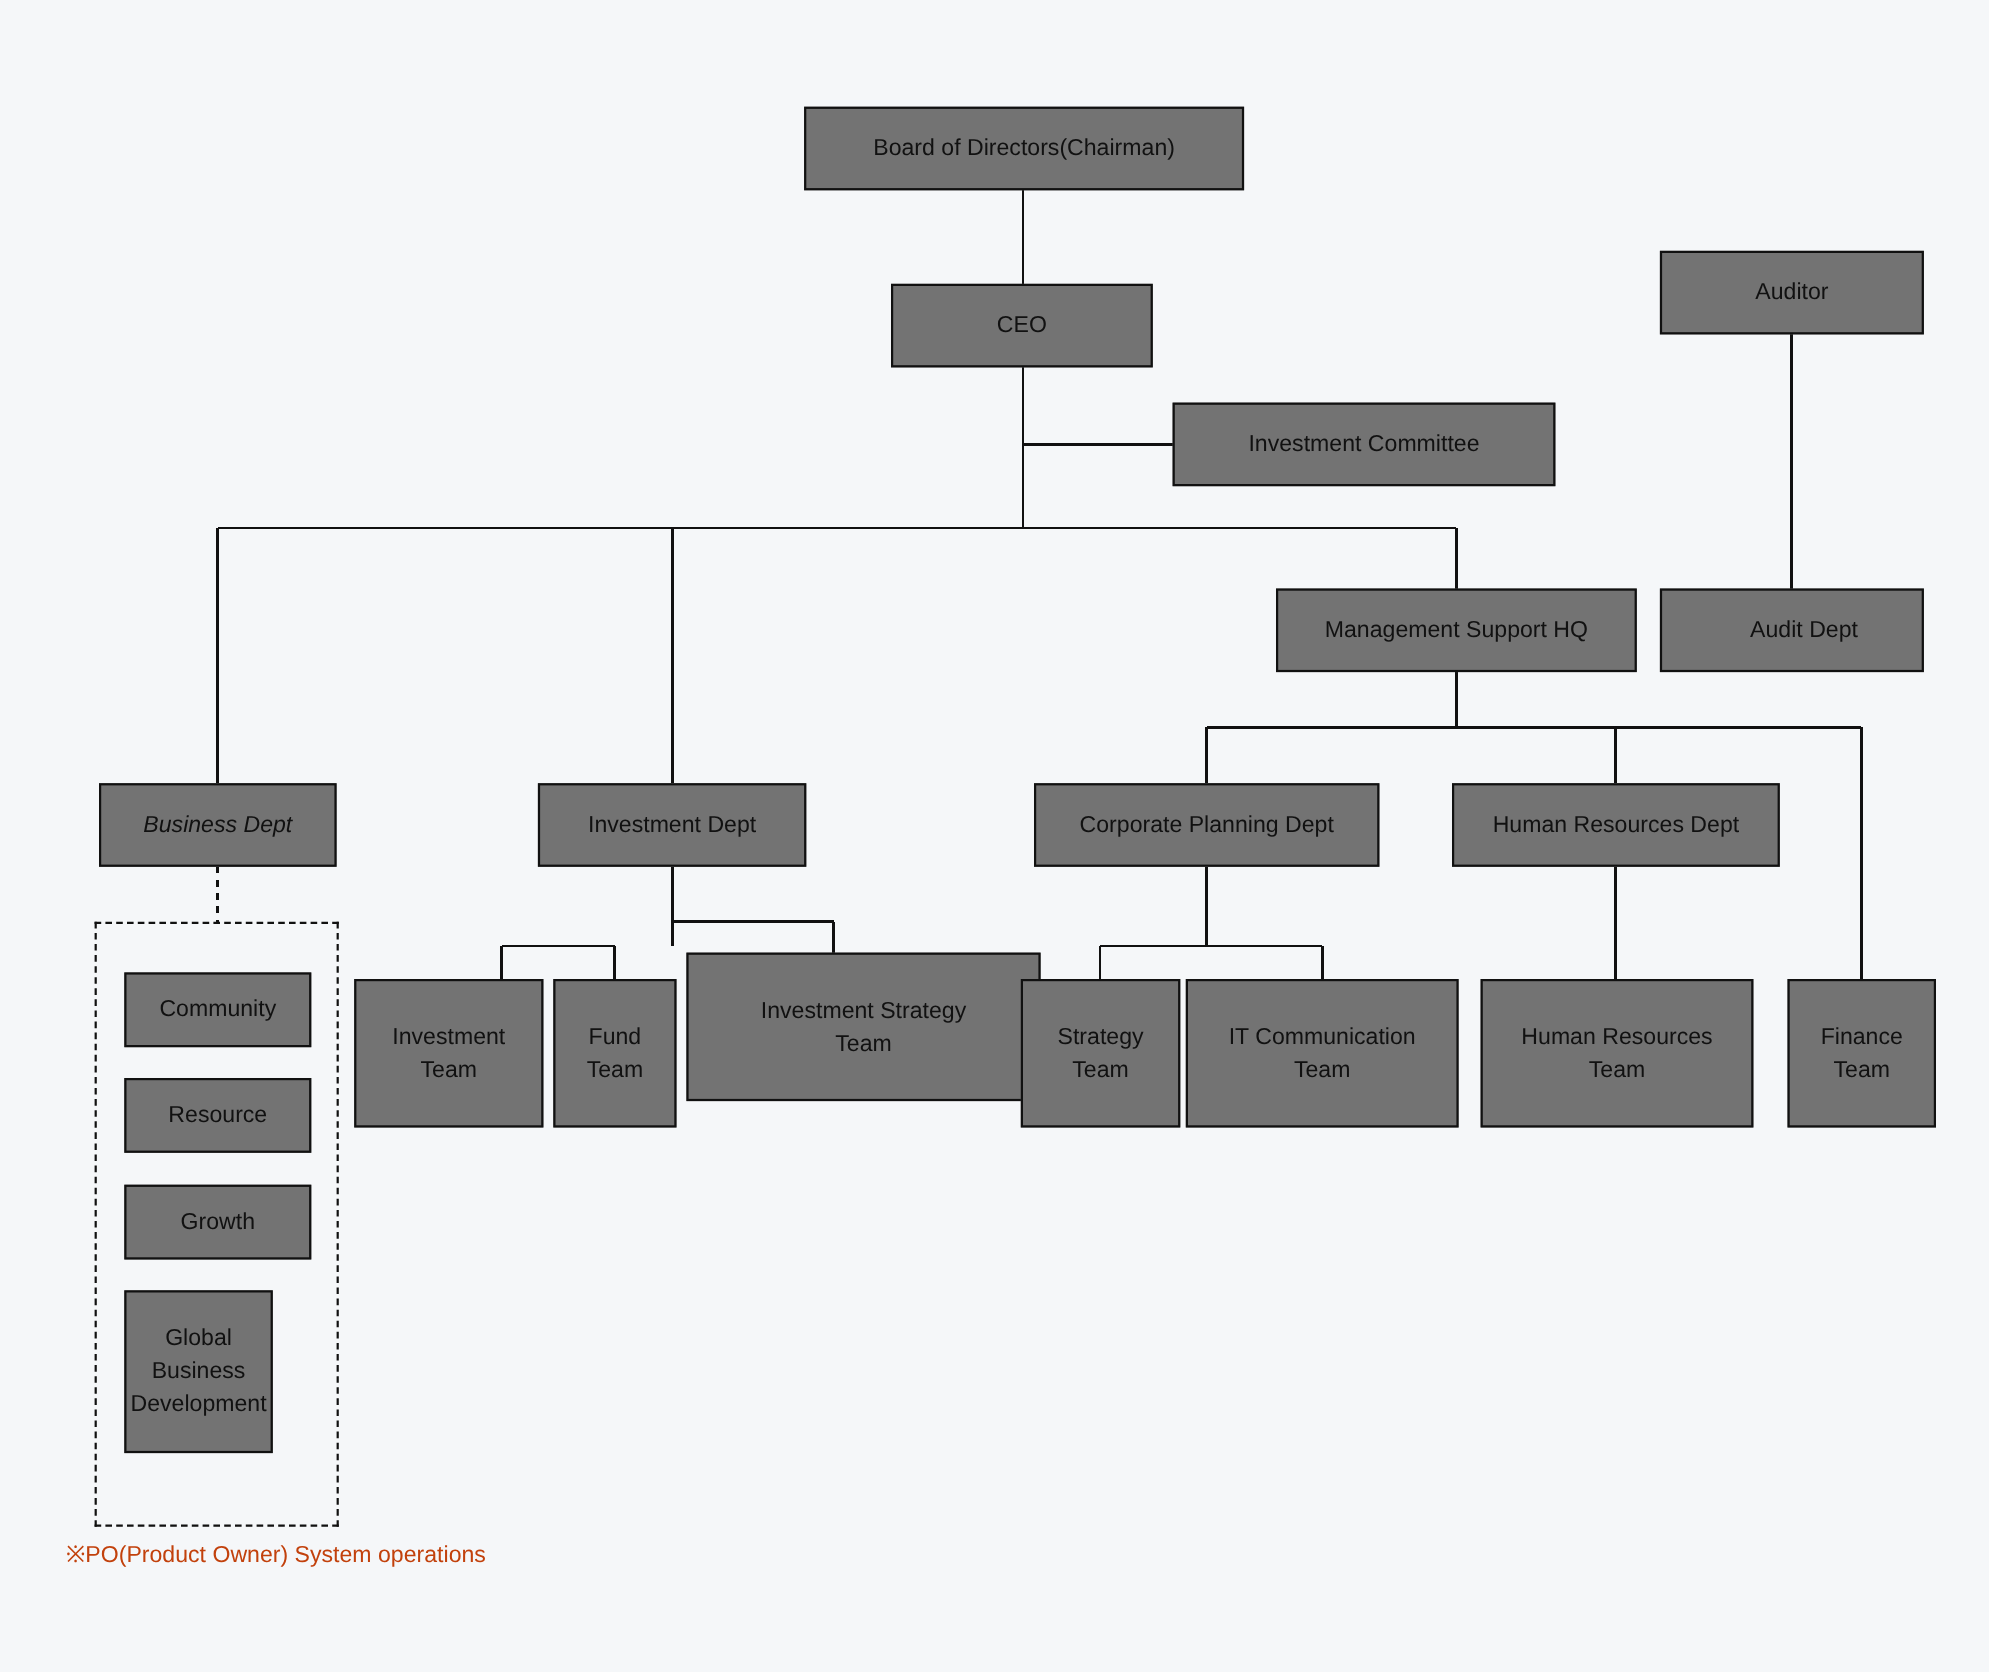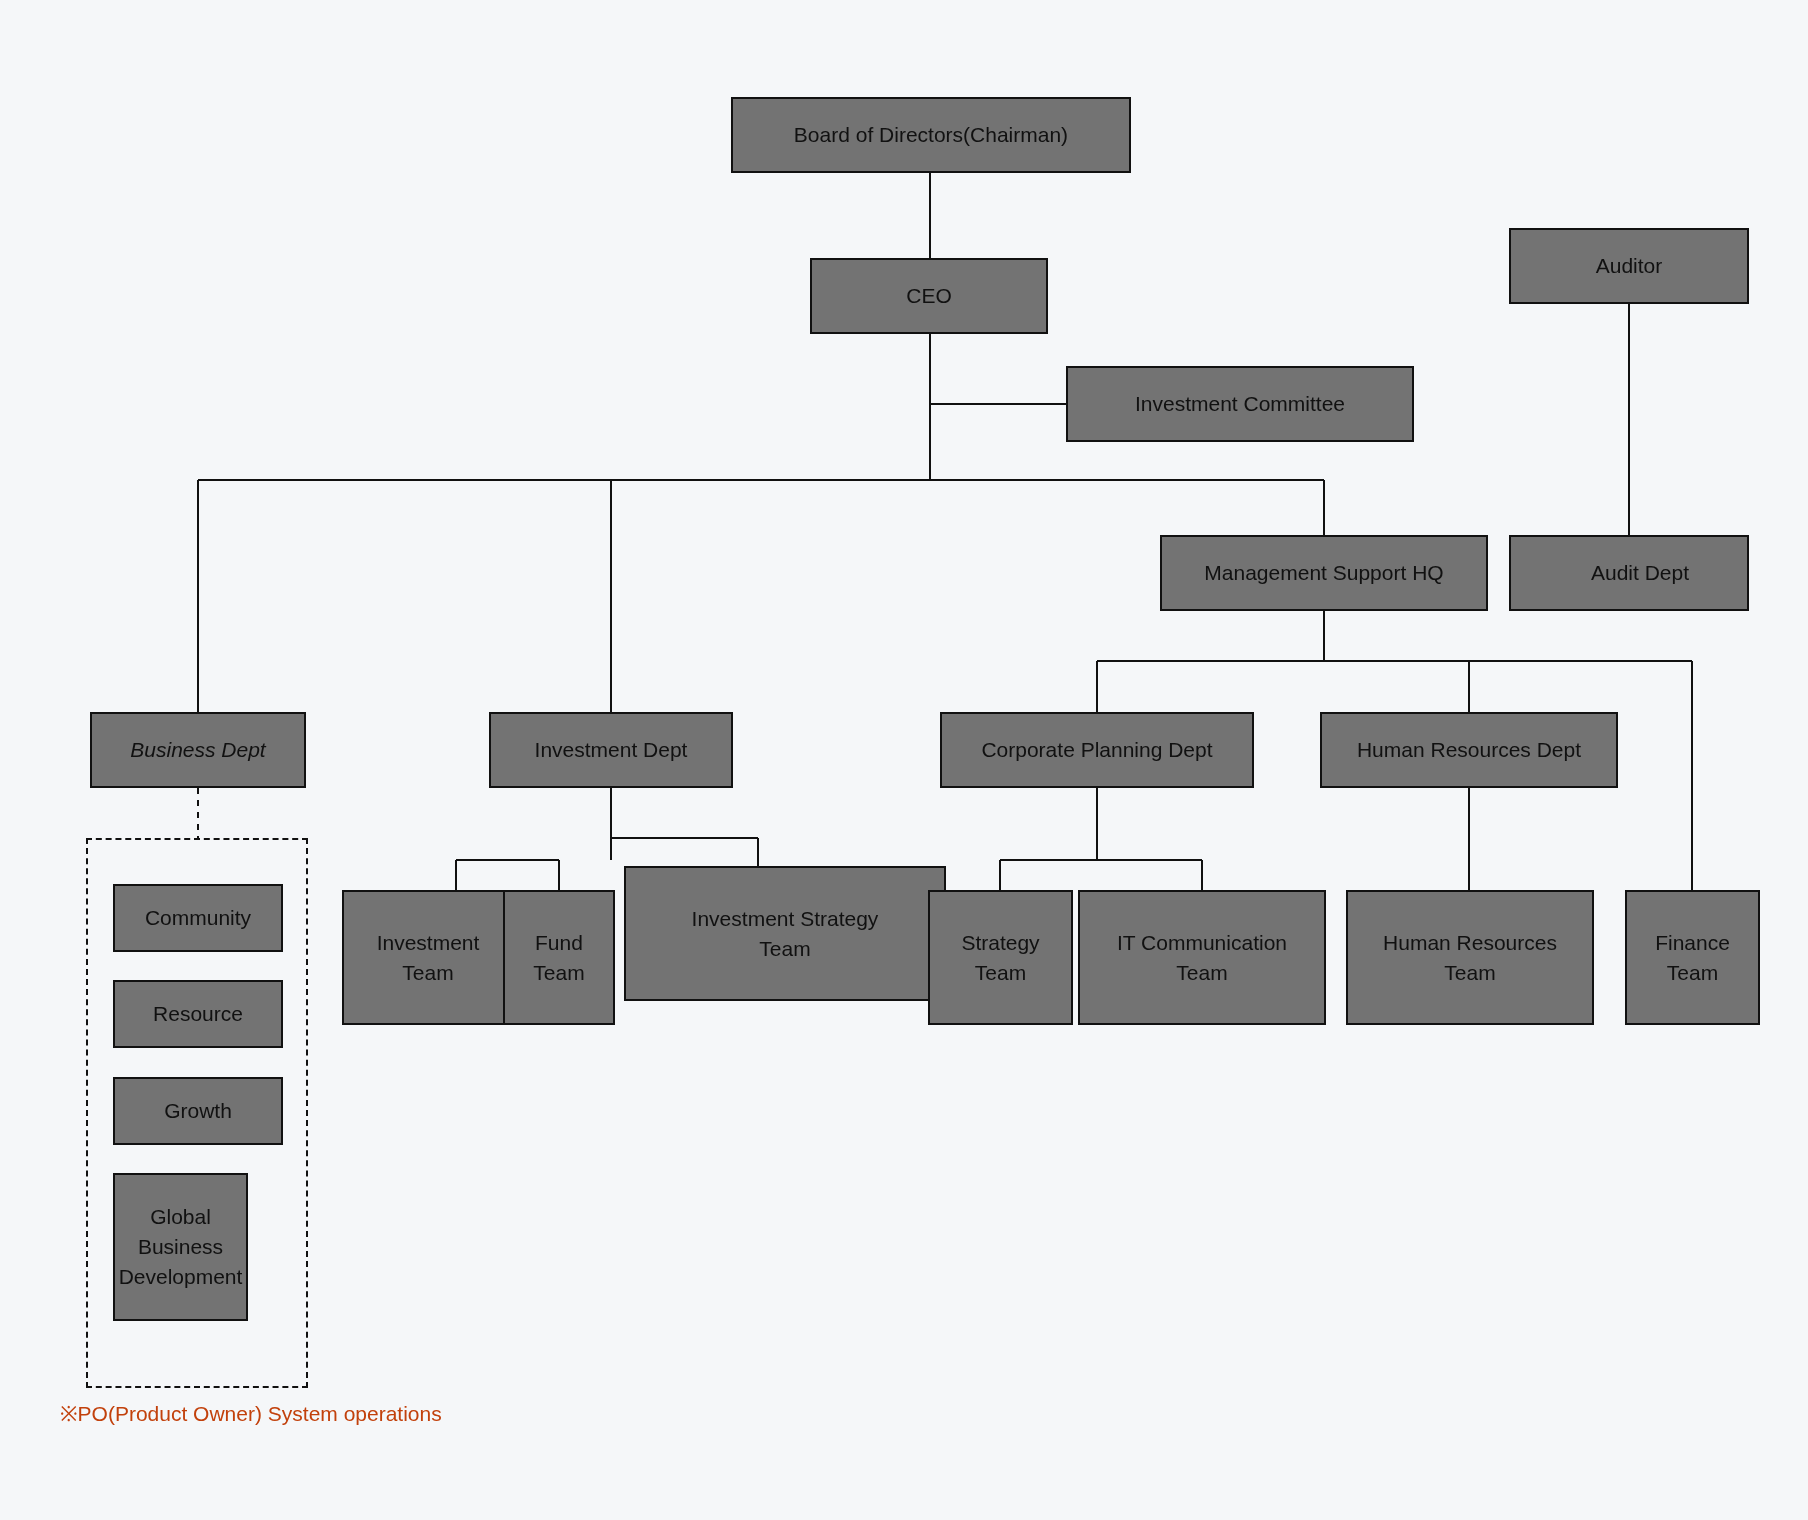--- a/index.html
+++ b/index.html
@@ -113,21 +113,21 @@
   <div class="node" style="left: 731px; top: 97px; width: 400px; height: 76px;">Board of Directors(Chairman)</div>
   <div class="node" style="left: 810px; top: 258px; width: 238px; height: 76px;">CEO</div>
   <div class="node" style="left: 1066px; top: 366px; width: 348px; height: 76px;">Investment Committee</div>
   <div class="node" style="left: 1509px; top: 228px; width: 240px; height: 76px;">Auditor</div>
   <div class="node" style="left: 1160px; top: 535px; width: 328px; height: 76px;">Management Support HQ</div>
   <div class="node" style="left: 1509px; top: 535px; width: 240px; height: 76px; padding-left: 22px;">Audit Dept</div>
   <div class="node" style="left: 90px; top: 712px; width: 216px; height: 76px; font-style: italic;">Business Dept</div>
   <div class="node" style="left: 489px; top: 712px; width: 244px; height: 76px;">Investment Dept</div>
   <div class="node" style="left: 940px; top: 712px; width: 314px; height: 76px;">Corporate Planning Dept</div>
   <div class="node" style="left: 1320px; top: 712px; width: 298px; height: 76px;">Human Resources Dept</div>
-  <div class="node" style="left: 322px; top: 890px; width: 172px; height: 135px; margin-left: 20px;">Investment
+  <div class="node" style="left: 322px; top: 890px; width: 172px; height: 135px;">Investment
 Team</div>
   <div class="node" style="left: 503px; top: 890px; width: 112px; height: 135px;">Fund
 Team</div>
   <div class="node" style="left: 624px; top: 866px; width: 322px; height: 135px;">Investment Strategy
 Team</div>
   <div class="node" style="left: 928px; top: 890px; width: 145px; height: 135px;">Strategy
 Team</div>
   <div class="node" style="left: 1078px; top: 890px; width: 248px; height: 135px;">IT Communication
 Team</div>
   <div class="node" style="left: 1346px; top: 890px; width: 248px; height: 135px;">Human Resources

